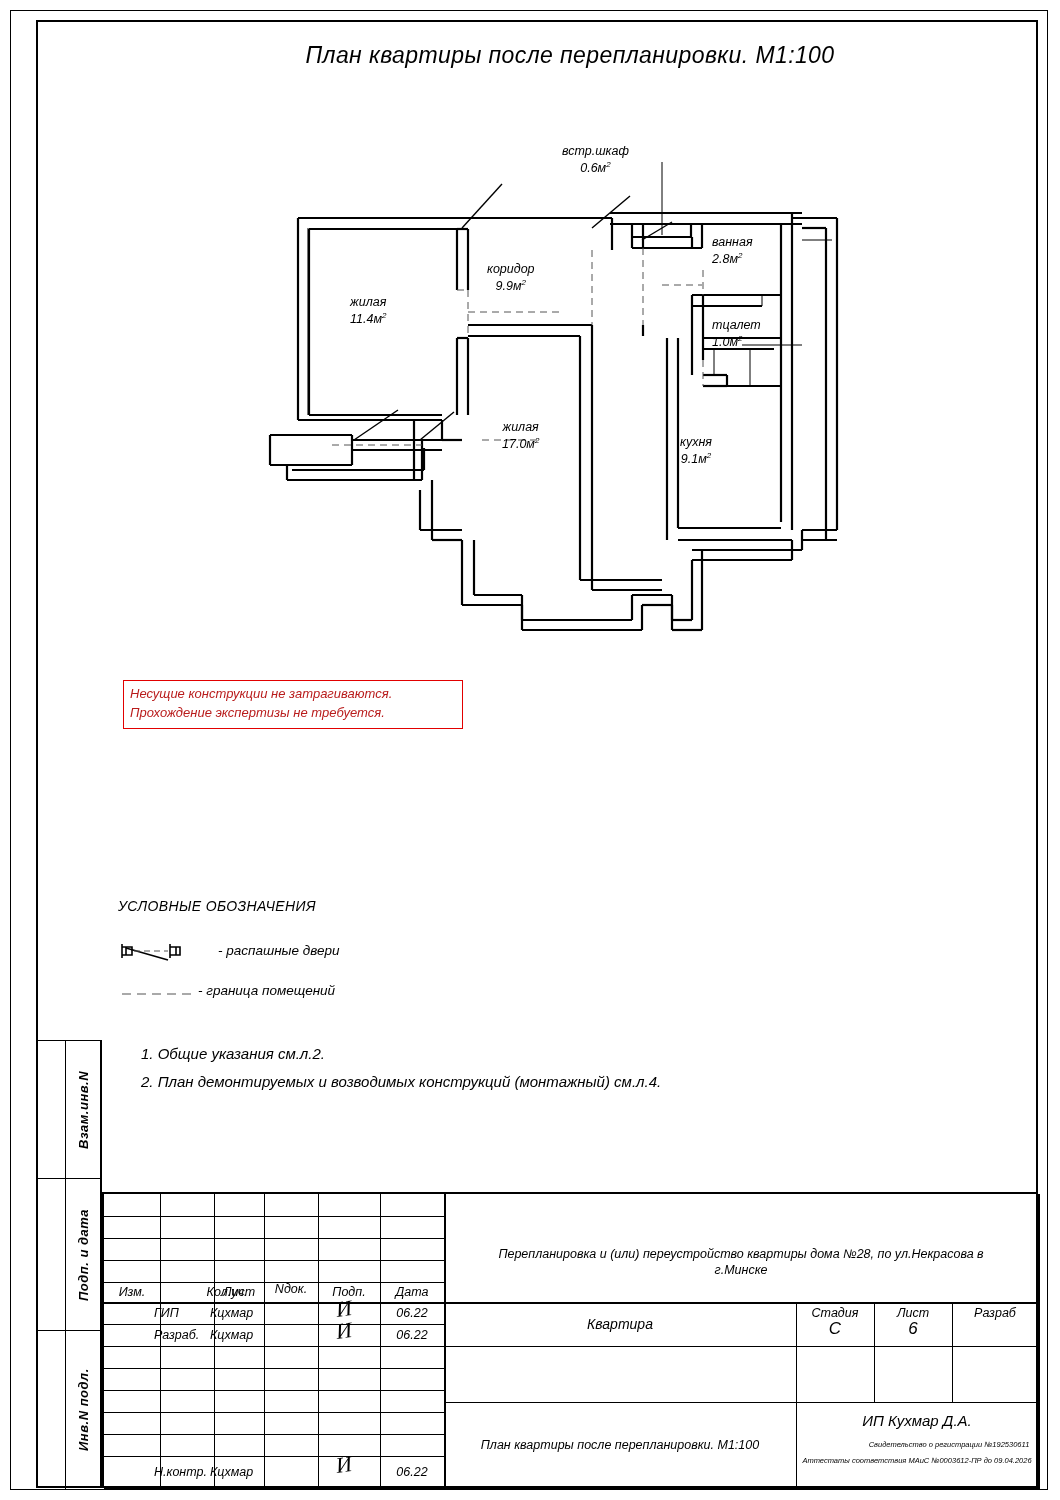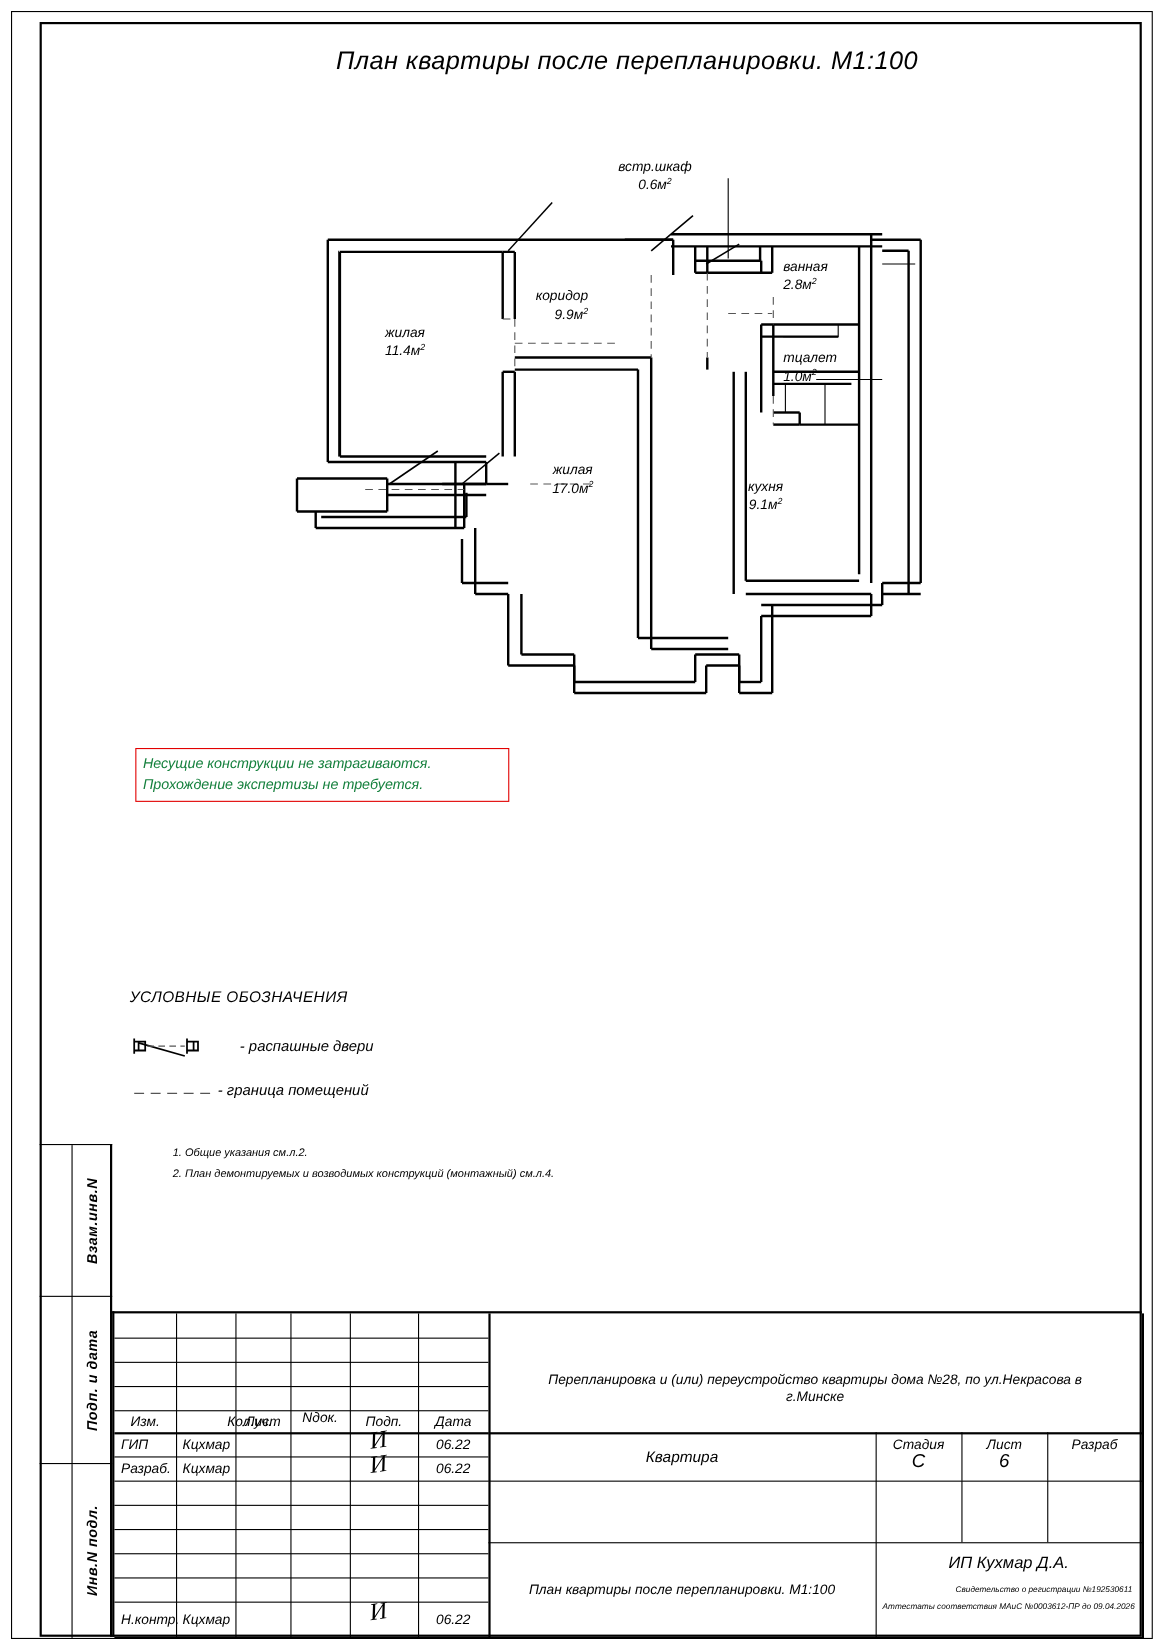--- a/index.html
+++ b/index.html
@@ -110,21 +110,21 @@
   .note-box {
     position: absolute;
     left: 123px;
     top: 680px;
     width: 340px;
     border: 1px solid #e20000;
     box-sizing: border-box;
     padding: 4px 6px 5px 6px;
   }
   .note-box div {
-    color: #15803d;
+    color: #b91c1c;
     font-size: 13px;
     font-style: italic;
     line-height: 1.45;
   }
   
   .legend-title {
     position: absolute;
     left: 118px;
     top: 898px;
     font-size: 14px;
@@ -147,23 +147,23 @@
     height: 28px;
   }
   .legend-text {
     position: absolute;
     font-size: 13.5px;
     font-style: italic;
     white-space: nowrap;
   }
   .notes-list {
     position: absolute;
-    left: 157px;
+    left: 141px;
     top: 1040px;
-    font-size: 10px;
+    font-size: 15px;
     font-style: italic;
     line-height: 1.85;
   }
   
   .stamp {
     position: absolute;
     left: 102px;
     top: 1192px;
     width: 936px;
     height: 296px;
@@ -180,21 +180,21 @@
     position: absolute;
     display: flex;
     align-items: center;
     justify-content: center;
     font-size: 12.5px;
     font-style: italic;
     text-align: center;
     line-height: 1.3;
     box-sizing: border-box;
   }
-  .scell.left { justify-content: flex-start; padding-left: 6px; }
+  .scell.left { justify-content: flex-start; padding-left: 6px; margin-left: 44px; }
   .sign {
     position: absolute;
     font-family: "Liberation Serif", serif;
     font-style: italic;
     font-size: 22px;
     transform: rotate(-8deg);
   }
   .small-print {
     font-size: 7.5px;
     font-style: italic;
@@ -367,21 +367,21 @@
     <div class="lbl" style="left:610px; top:125px; text-align:left;">
       <span>ванная</span><br>
       <span>2.8м</span><sup>2</sup>
     </div>
 
     <div class="lbl" style="left:610px; top:208px; text-align:left;">
       <span>тцалет</span><br>
       <span>1.0м</span><sup>2</sup>
     </div>
 
-    <div class="lbl" style="left:385px; top:152px;text-align:right;">
+    <div class="lbl" style="left:385px; top:152px;">
       <span>коридор</span><br>
       <span>9.9м</span><sup>2</sup>
     </div>
 
     <div class="lbl" style="left:248px; top:185px;">
       <span>жилая</span><br>
       <span>11.4м</span><sup>2</sup>
     </div>
 
     <div class="lbl" style="left:400px; top:310px;">

